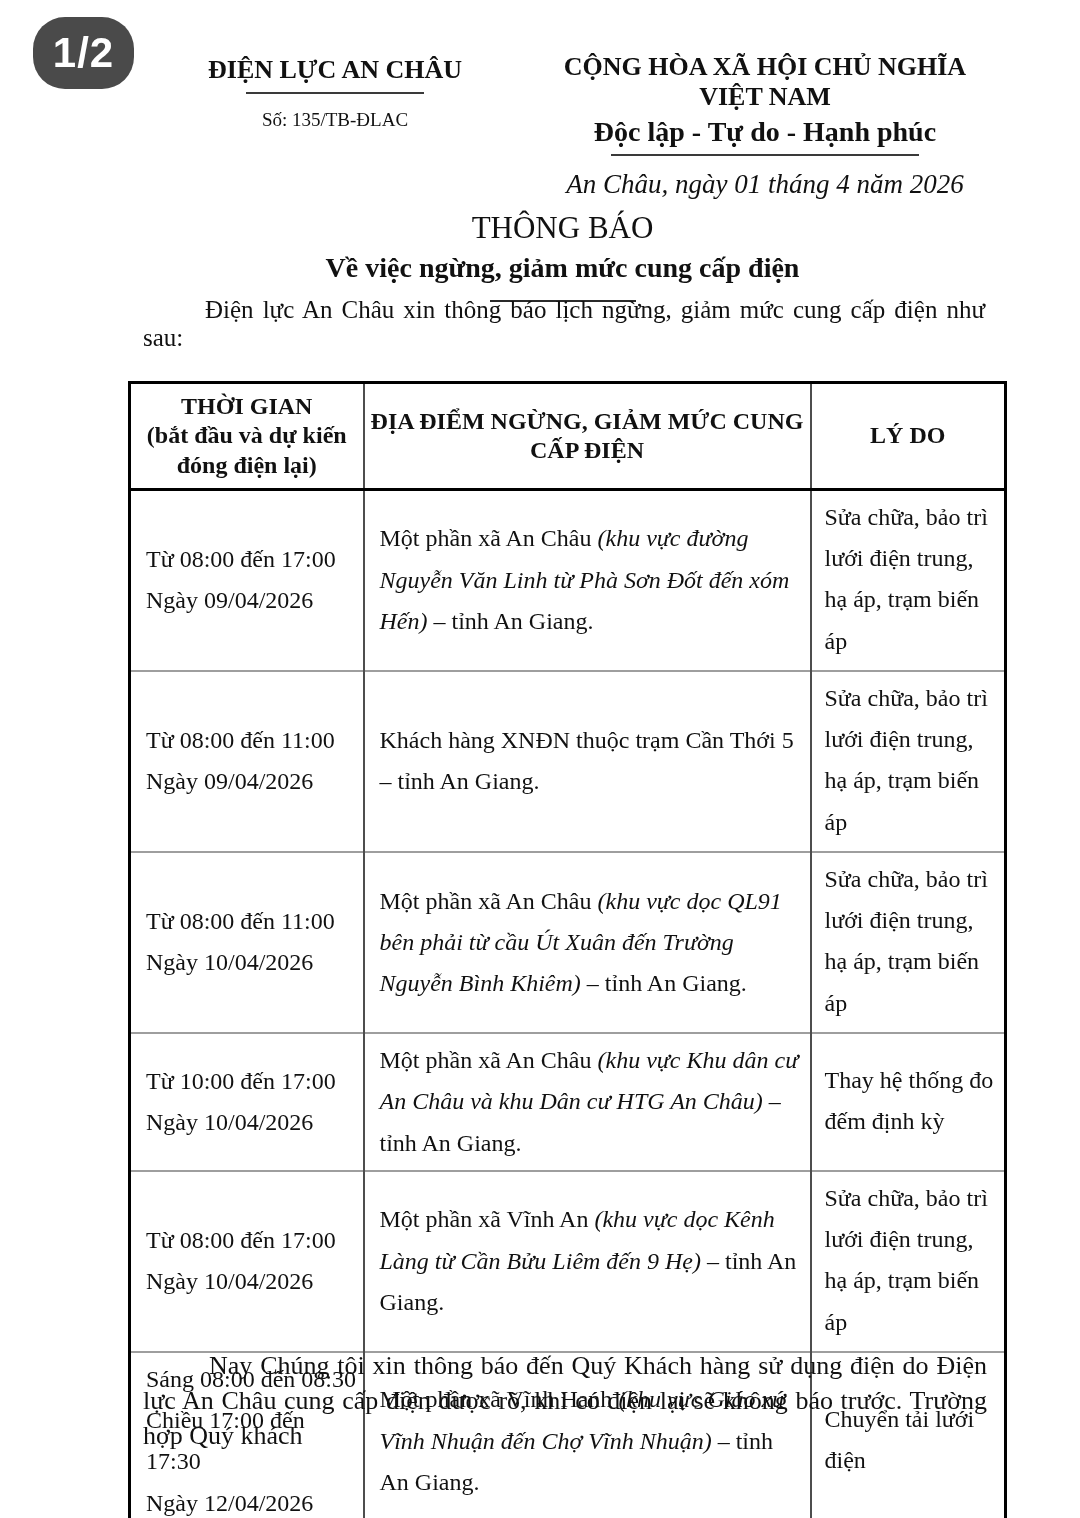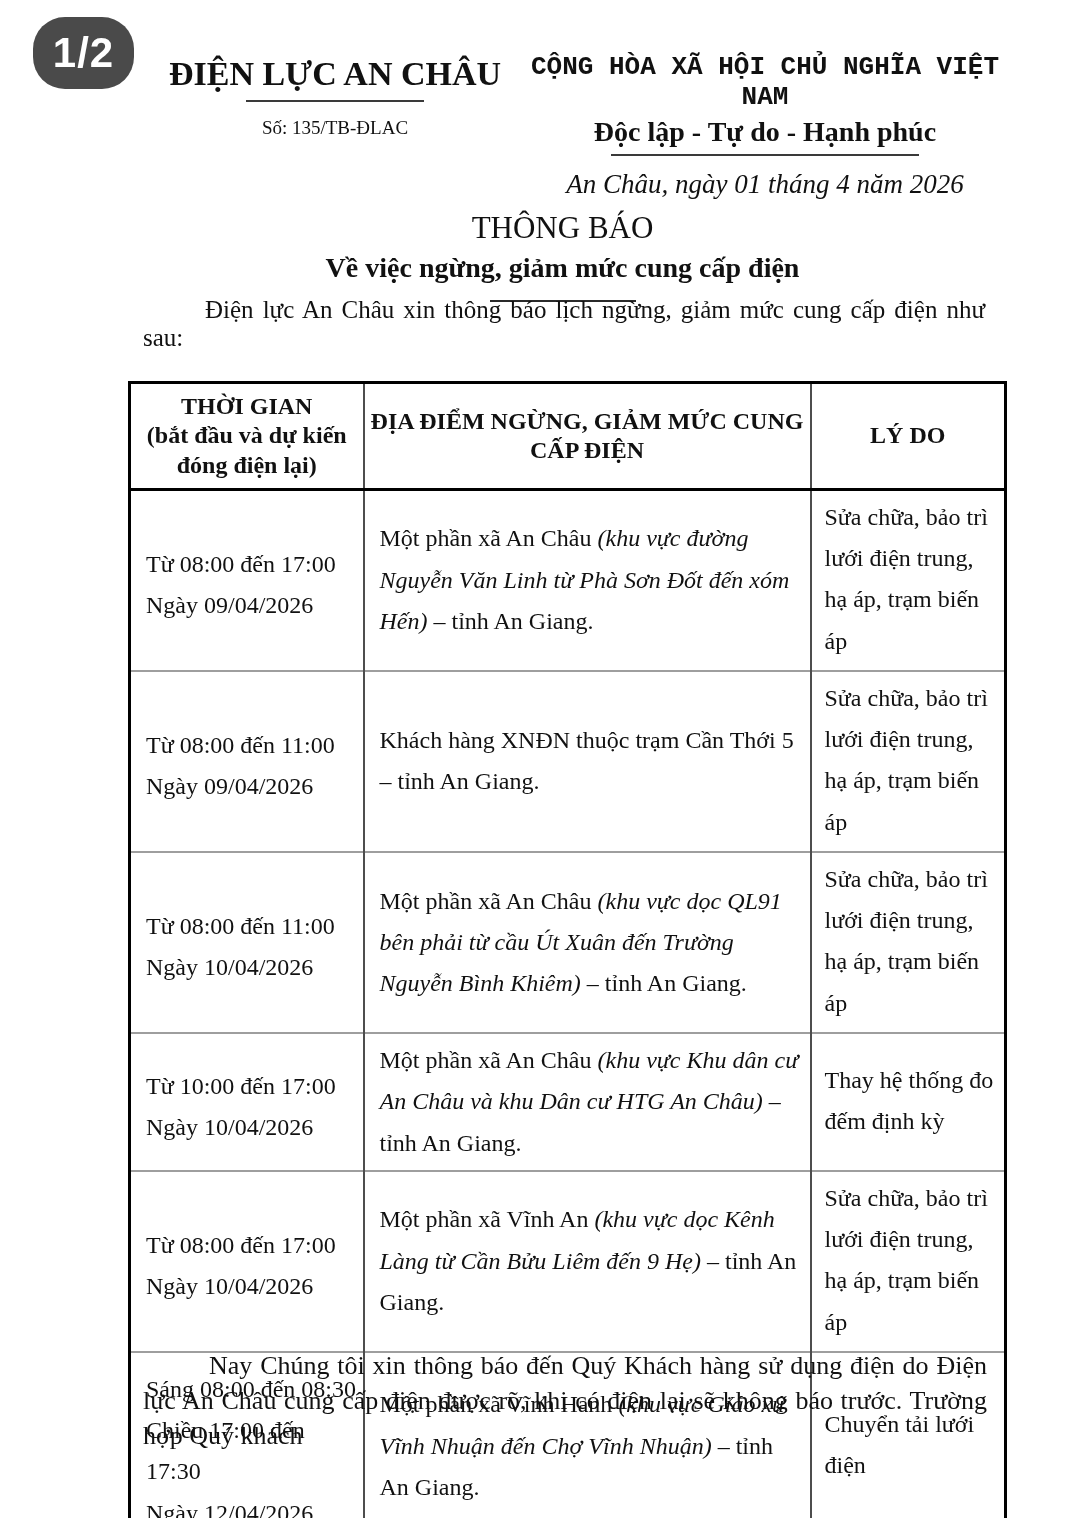--- a/index.html
+++ b/index.html
@@ -38,28 +38,28 @@
     width: 370px;
     margin-left: 150px;
     text-align: center;
   }
   .lh-right {
     width: 470px;
     margin-left: 10px;
     text-align: center;
   }
   .lh-org { font-size: 25px; letter-spacing: 0px; }
-  .lh-unit { font-size: 34px; font-weight: bold; margin-top: 3px; }
+  .lh-unit { font-size: 26px; font-weight: bold; margin-top: 3px; }
   .lh-rule-left {
     width: 178px; height: 0;
     border-top: 2px solid #3a3a3a;
     margin: 7px auto 0 auto;
   }
   .lh-num { font-size: 19px; margin-top: 15px; }
-  .lh-nation { font-size: 26px; font-weight: bold; font-family: Liberation Mono, monospace; }
+  .lh-nation { font-size: 26px; font-weight: bold; }
   .lh-motto { font-size: 28px; font-weight: bold; margin-top: 4px; }
   .lh-rule-right {
     width: 308px; height: 0;
     border-top: 2px solid #3a3a3a;
     margin: 6px auto 0 auto;
   }
   .lh-date { font-size: 27px; font-style: italic; margin-top: 13px; }
 
   
   .title-block {
@@ -110,21 +110,21 @@
     height: 83px;
   }
   table.outage td {
     border-left: 2px solid #4d4d4d;
     border-right: 2px solid #4d4d4d;
     border-top: 2px solid #9e9e9e;
     vertical-align: middle;
     line-height: 1.72;
     height: 121px;
   }
-  td.c-time { padding: 16px 6px 6px 15px; }
+  td.c-time { padding: 6px 6px 6px 15px; }
   td.c-loc  { padding: 6px 10px 6px 15px; }
   td.c-why  { padding: 6px 8px 8px 13px; }
   .loc-italic { font-style: italic; }
 
   
   .closing {
     position: absolute;
     top: 1348px; left: 143px; right: 93px;
     font-size: 26px;
     line-height: 35px;

